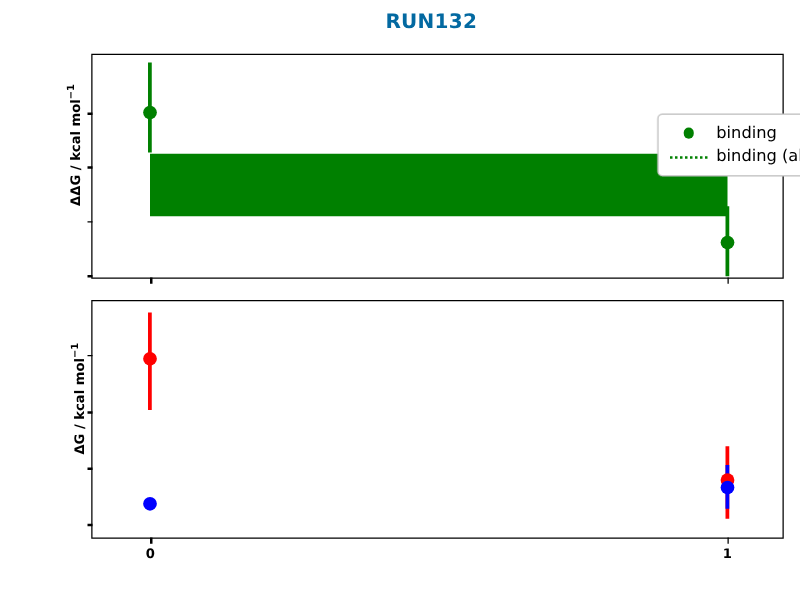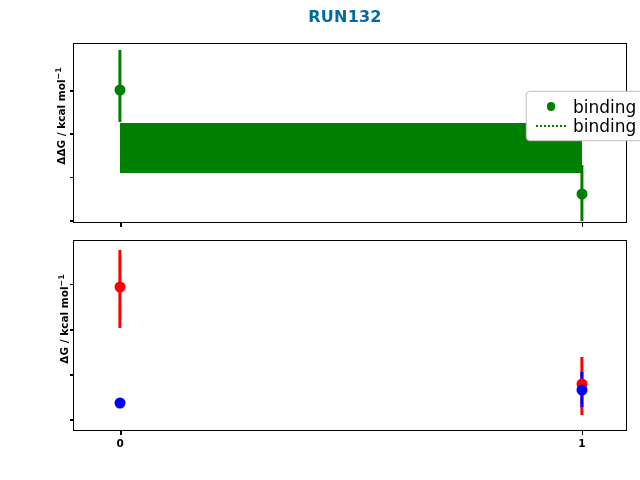--- a/index.html
+++ b/index.html
@@ -154,21 +154,21 @@
     border-radius: 50%;
     display: block;
   }
   .legend-dotted {
     width: 30px;
     height: 0;
     border-top: 2px dotted #008000;
     display: block;
   }
   .legend-label {
-    font-size: 17px;
+    font-size: 13px;
     color: #000000;
     white-space: nowrap;
     padding-left: 5px;
   }
   #legend-top { left: 452px; top: 47px; }
   sup { font-size: 0.75em; vertical-align: super; line-height: 0; }
 </style>
 </head>
 <body>
 

